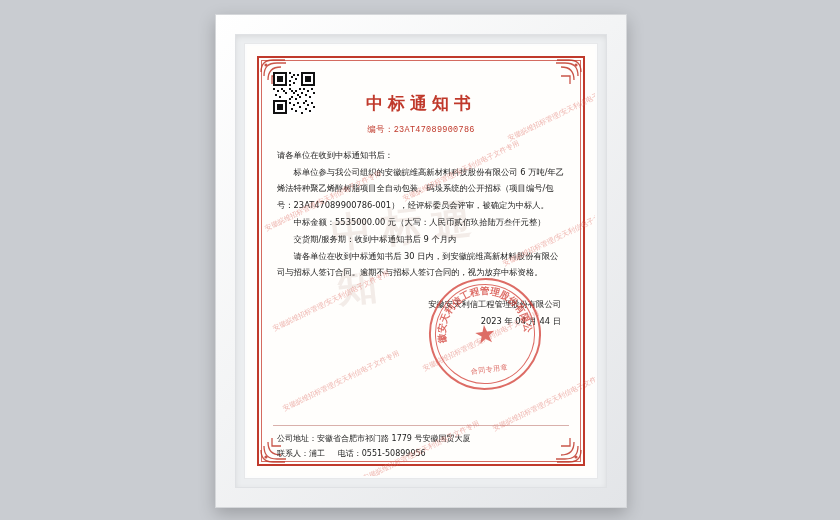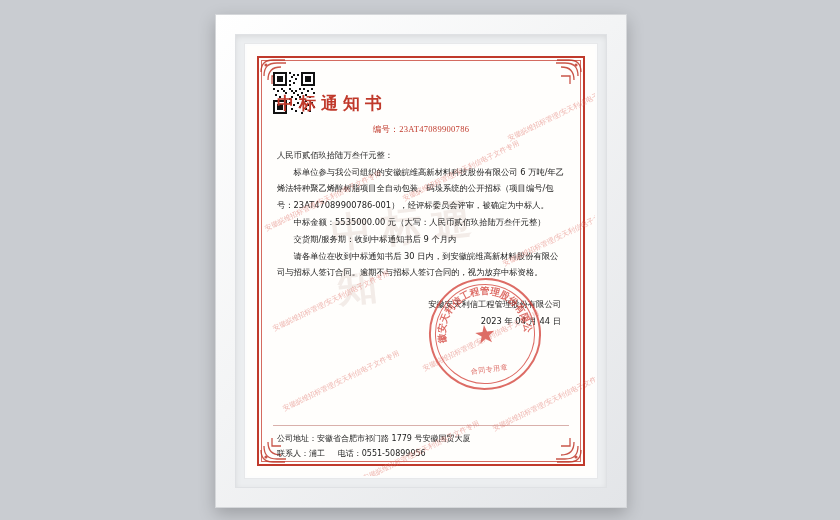--- a/index.html
+++ b/index.html
@@ -53,27 +53,27 @@
   .c-br{right:12px;bottom:12px;transform:scale(-1,-1);}
 
   
   .qr{position:absolute;left:26px;top:26px;width:42px;height:42px;}
   .qr canvas,.qr .qrgrid{display:block;}
   .qrgrid{width:42px;height:42px;background:#fff;}
 
   
   .content{position:absolute;left:30px;top:26px;right:30px;bottom:52px;}
   .title{
-    text-align:left;color:#c0392b;font-size:17px;font-weight:bold;
+    text-align:center;color:#c0392b;font-size:17px;font-weight:bold;
     letter-spacing:5px;margin-top:20px;
     font-family:"DejaVu Sans","Liberation Sans",sans-serif;
   }
   .code{
     text-align:center;color:#c0392b;font-size:8.5px;margin-top:9px;letter-spacing:.3px;
-    font-family:Liberation Serif, serif;
+    font-family:Liberation Mono, monospace;
   }
   .body{
     margin-top:11px;color:#1b1b1b;font-size:8.3px;line-height:1.95;
     font-family:"DejaVu Sans","Liberation Sans",sans-serif;
   }
   .body p{margin:0 0 1px 0;}
   .p-indent{text-indent:2em;}
   .sign{
     margin-top:16px;text-align:right;color:#1b1b1b;font-size:8.3px;line-height:2.0;
     font-family:"DejaVu Sans","Liberation Sans",sans-serif;
@@ -254,21 +254,21 @@
             </svg>
           </div>
 
           <div class="content">
             <div class="title">中标通知书</div>
             <div class="code">
               <span>编号：</span><span>23AT47089900786</span>
             </div>
 
             <div class="body">
-              <p>人民币贰佰玖拾陆万叁仟元整：</p>
+              <p>请各单位在收到中标通知书后：</p>
               <p class="p-indent">标单位参与我公司组织的安徽皖维高新材料科技股份有限公司 6 万吨/年乙烯法特种聚乙烯醇树脂项目全自动包装、码垛系统的公开招标（项目编号/包号：23AT47089900786-001），经评标委员会评审，被确定为中标人。</p>
               <p class="p-indent">中标金额：5535000.00 元（大写：人民币贰佰玖拾陆万叁仟元整）</p>
               <p class="p-indent">交货期/服务期：收到中标通知书后 9 个月内</p>
               <p class="p-indent">请各单位在收到中标通知书后 30 日内，到安徽皖维高新材料股份有限公司与招标人签订合同。逾期不与招标人签订合同的，视为放弃中标资格。</p>
             </div>
 
             <div class="sign">
               <div>安徽安天利信工程管理股份有限公司</div>
               <div>2023 年 04 月 44 日</div>
             </div>

